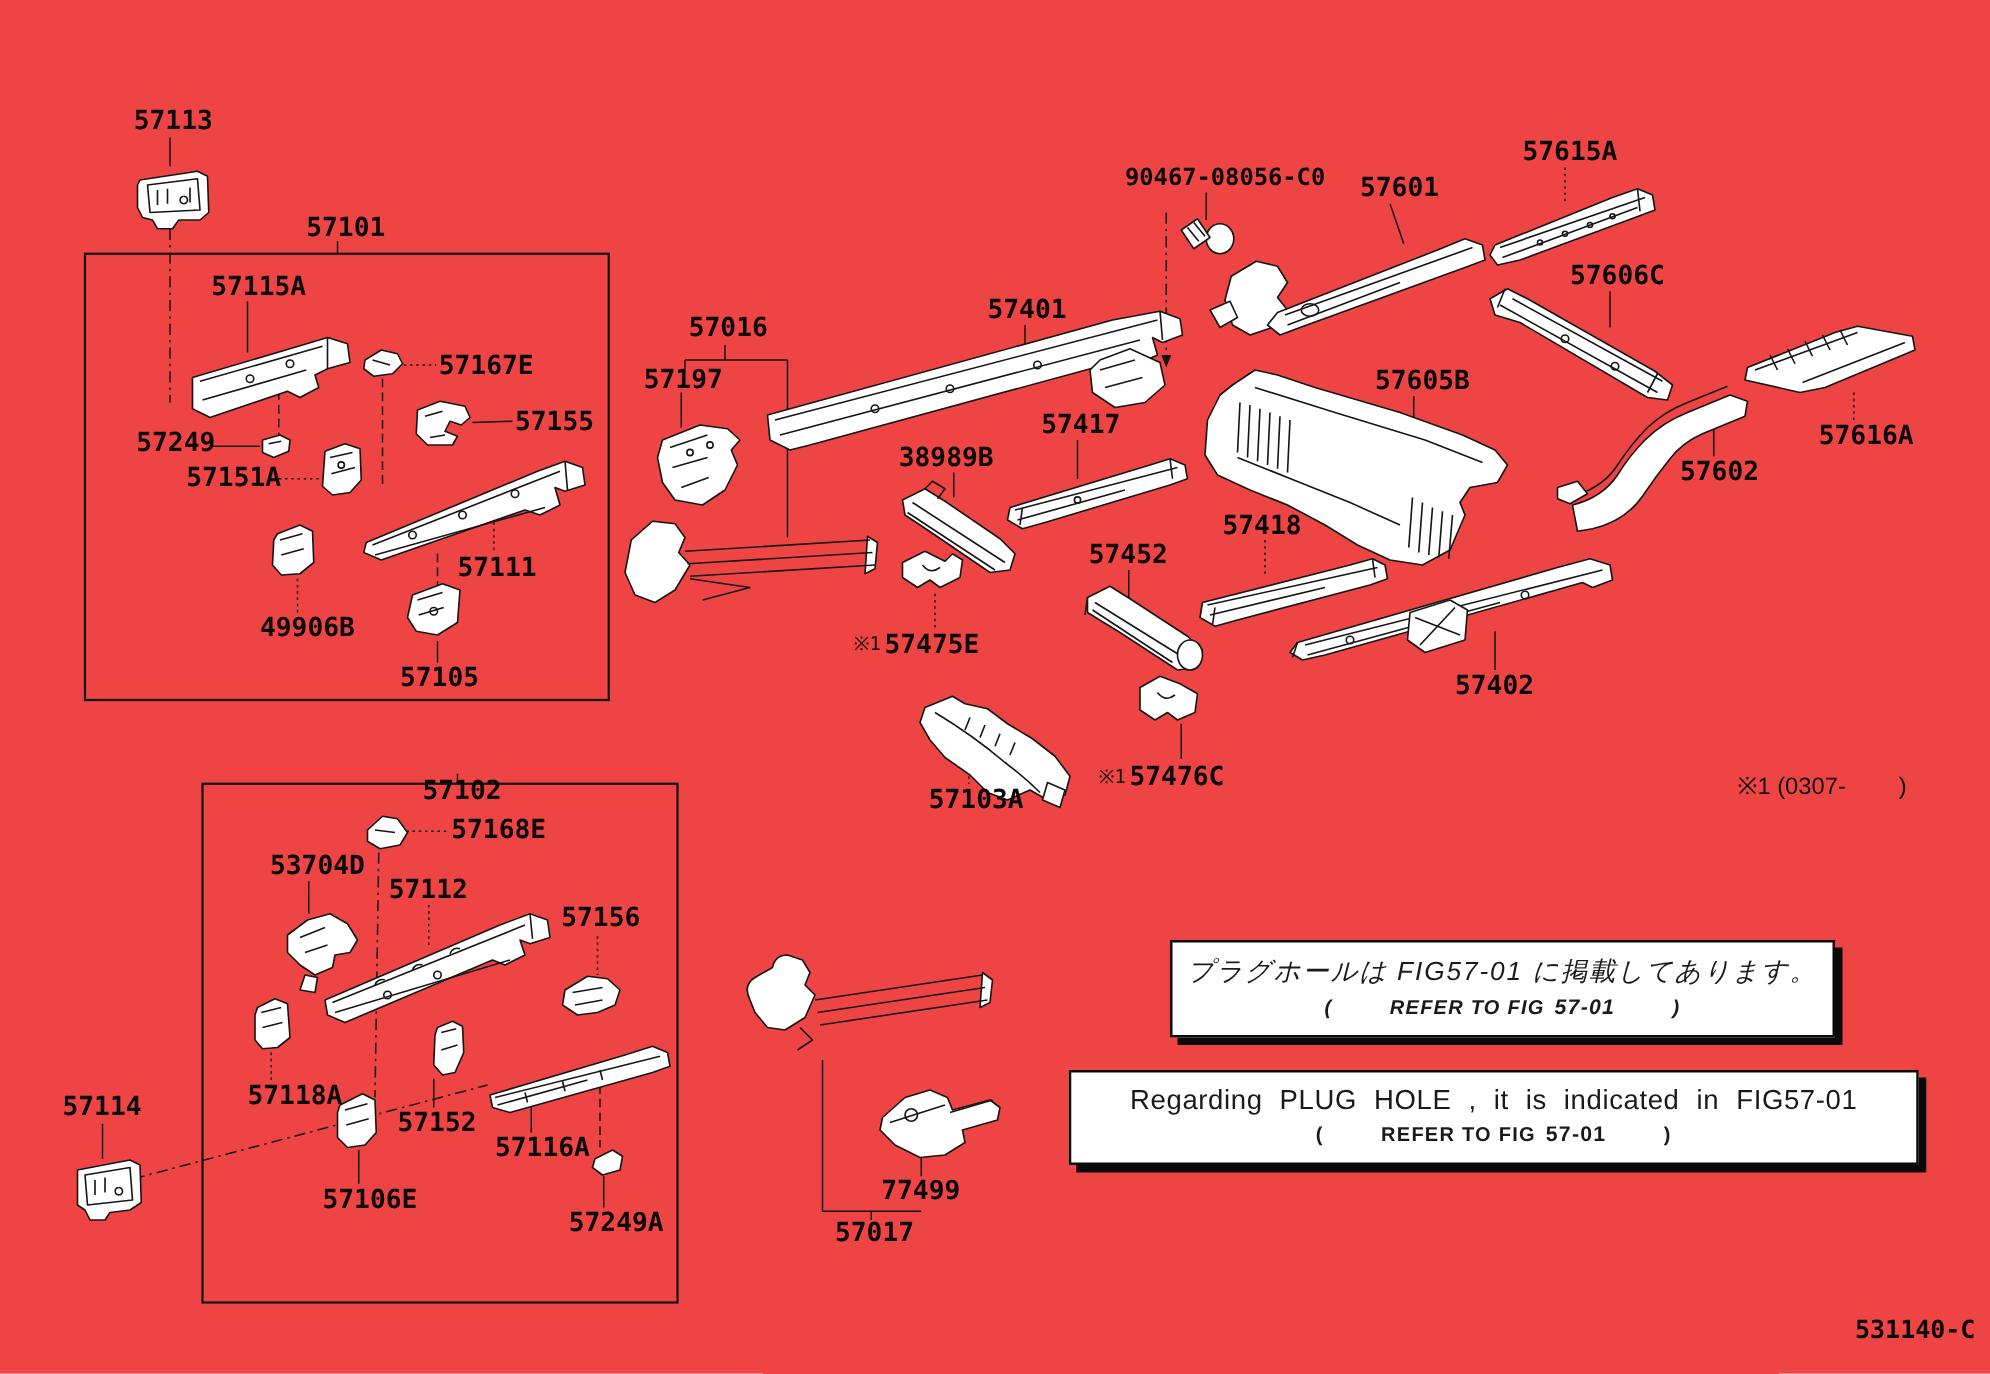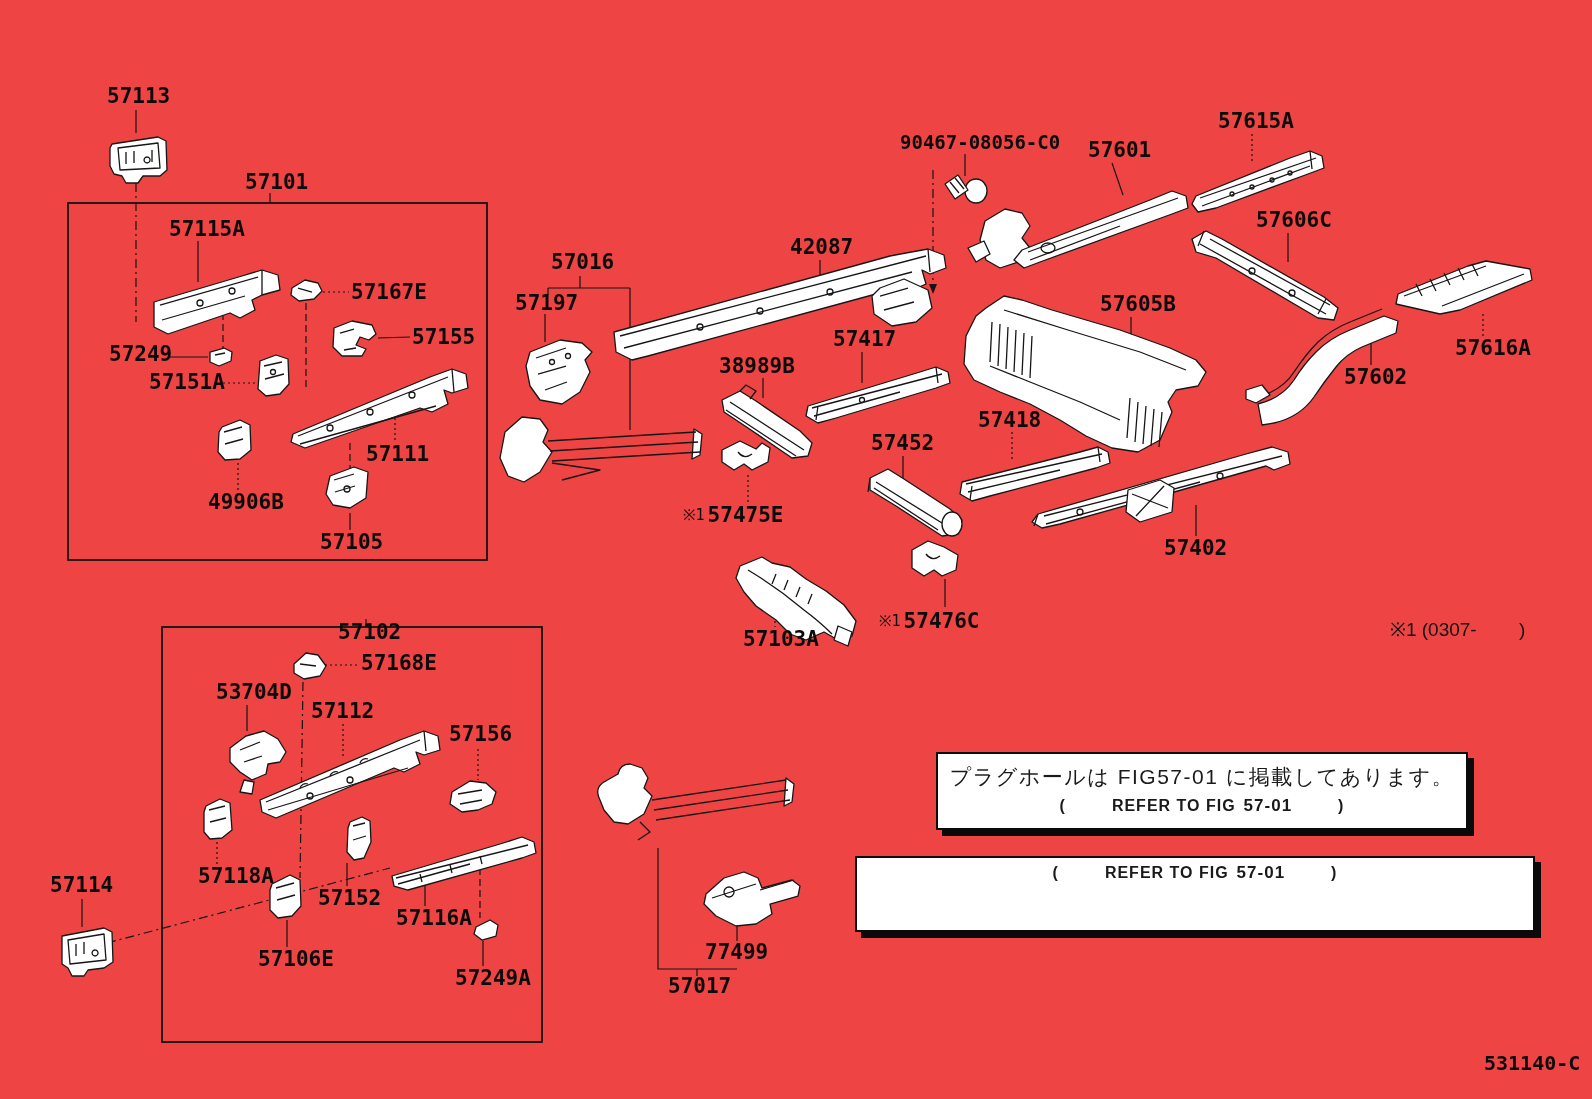--- a/index.html
+++ b/index.html
@@ -9,21 +9,21 @@
   .pl{position:absolute;font-family:"DejaVu Sans Mono", monospace;font-weight:700;
       font-size:21px;color:#0b0b0b;white-space:nowrap;letter-spacing:0;line-height:1;}
   .pl.small{font-size:19px;}
   .pl .mark{font-size:15px;font-weight:400;margin-right:3px;vertical-align:2px;}
   .footnote{position:absolute;font-family:"Liberation Sans", sans-serif;font-size:19px;
       color:#111;white-space:pre;line-height:1;}
   .figcode{position:absolute;font-family:"DejaVu Sans Mono", monospace;font-weight:700;
       font-size:20px;color:#0b0b0b;line-height:1;}
   .note-box{position:absolute;background:#fff;border:2px solid #0a0a0a;
       box-shadow:6px 6px 0 0 #0a0a0a;text-align:center;}
-  .note-jp{left:936px;top:752px;width:528px;height:74px;}
+  .note-jp{left:936px;top:752px;width:528px;height:74px;font-style:italic;}
   .note-en{left:855px;top:856px;width:676px;height:72px;}
   .nb-line1{margin-top:9px;font-size:21px;color:#1a1a1a;letter-spacing:1.5px;white-space:nowrap;}
   .note-en .nb-line1{font-size:22px;letter-spacing:0.5px;word-spacing:7px;}
   .refer-line{margin-top:5px;font-size:16px;font-weight:700;color:#1a1a1a;letter-spacing:1px;}
   .refer-line .gap-l{margin-right:46px;}
   .refer-line .gap-r{margin-left:46px;}
   .refer-line .rn{font-size:17px;margin-left:8px;}
 </style>
 </head>
 <body>
@@ -349,21 +349,21 @@
   <div class="pl" style="left:351px;top:282px">57167E</div>
   <div class="pl" style="left:412px;top:327px">57155</div>
   <div class="pl" style="left:109px;top:344px">57249</div>
   <div class="pl" style="left:149px;top:372px">57151A</div>
   <div class="pl" style="left:366px;top:444px">57111</div>
   <div class="pl" style="left:208px;top:492px">49906B</div>
   <div class="pl" style="left:320px;top:532px">57105</div>
 
   <div class="pl" style="left:551px;top:252px">57016</div>
   <div class="pl" style="left:515px;top:293px">57197</div>
-  <div class="pl" style="left:790px;top:237px">42087</div>
+  <div class="pl" style="left:790px;top:237px">57401</div>
   <div class="pl small" style="left:900px;top:133px">90467-08056-C0</div>
 
   <div class="pl" style="left:1088px;top:140px">57601</div>
   <div class="pl" style="left:1218px;top:111px">57615A</div>
   <div class="pl" style="left:1256px;top:210px">57606C</div>
   <div class="pl" style="left:1100px;top:294px">57605B</div>
   <div class="pl" style="left:1455px;top:338px">57616A</div>
   <div class="pl" style="left:1344px;top:367px">57602</div>
 
   <div class="pl" style="left:833px;top:329px">57417</div>
@@ -394,20 +394,21 @@
   <div class="pl" style="left:668px;top:976px">57017</div>
 
   <div class="note-box note-jp">
     <div class="nb-line1">プラグホールは FIG57-01 に掲載してあります。</div>
     <div class="refer-line">
       <span class="gap-l">(</span><span class="rt">REFER TO FIG</span><span class="rn">57-01</span><span class="gap-r"></span><span>)</span>
     </div>
   </div>
 
   <div class="note-box note-en">
+    <div class="nb-line1">Regarding  PLUG  HOLE , it is indicated in FIG57-01</div>
     <div class="refer-line">
       <span class="gap-l">(</span><span class="rt">REFER TO FIG</span><span class="rn">57-01</span><span class="gap-r"></span><span>)</span>
     </div>
   </div>
 
   <div class="figcode" style="left:1484px;top:1053px">531140-C</div>
 
 </div>
 
 </body></html>

